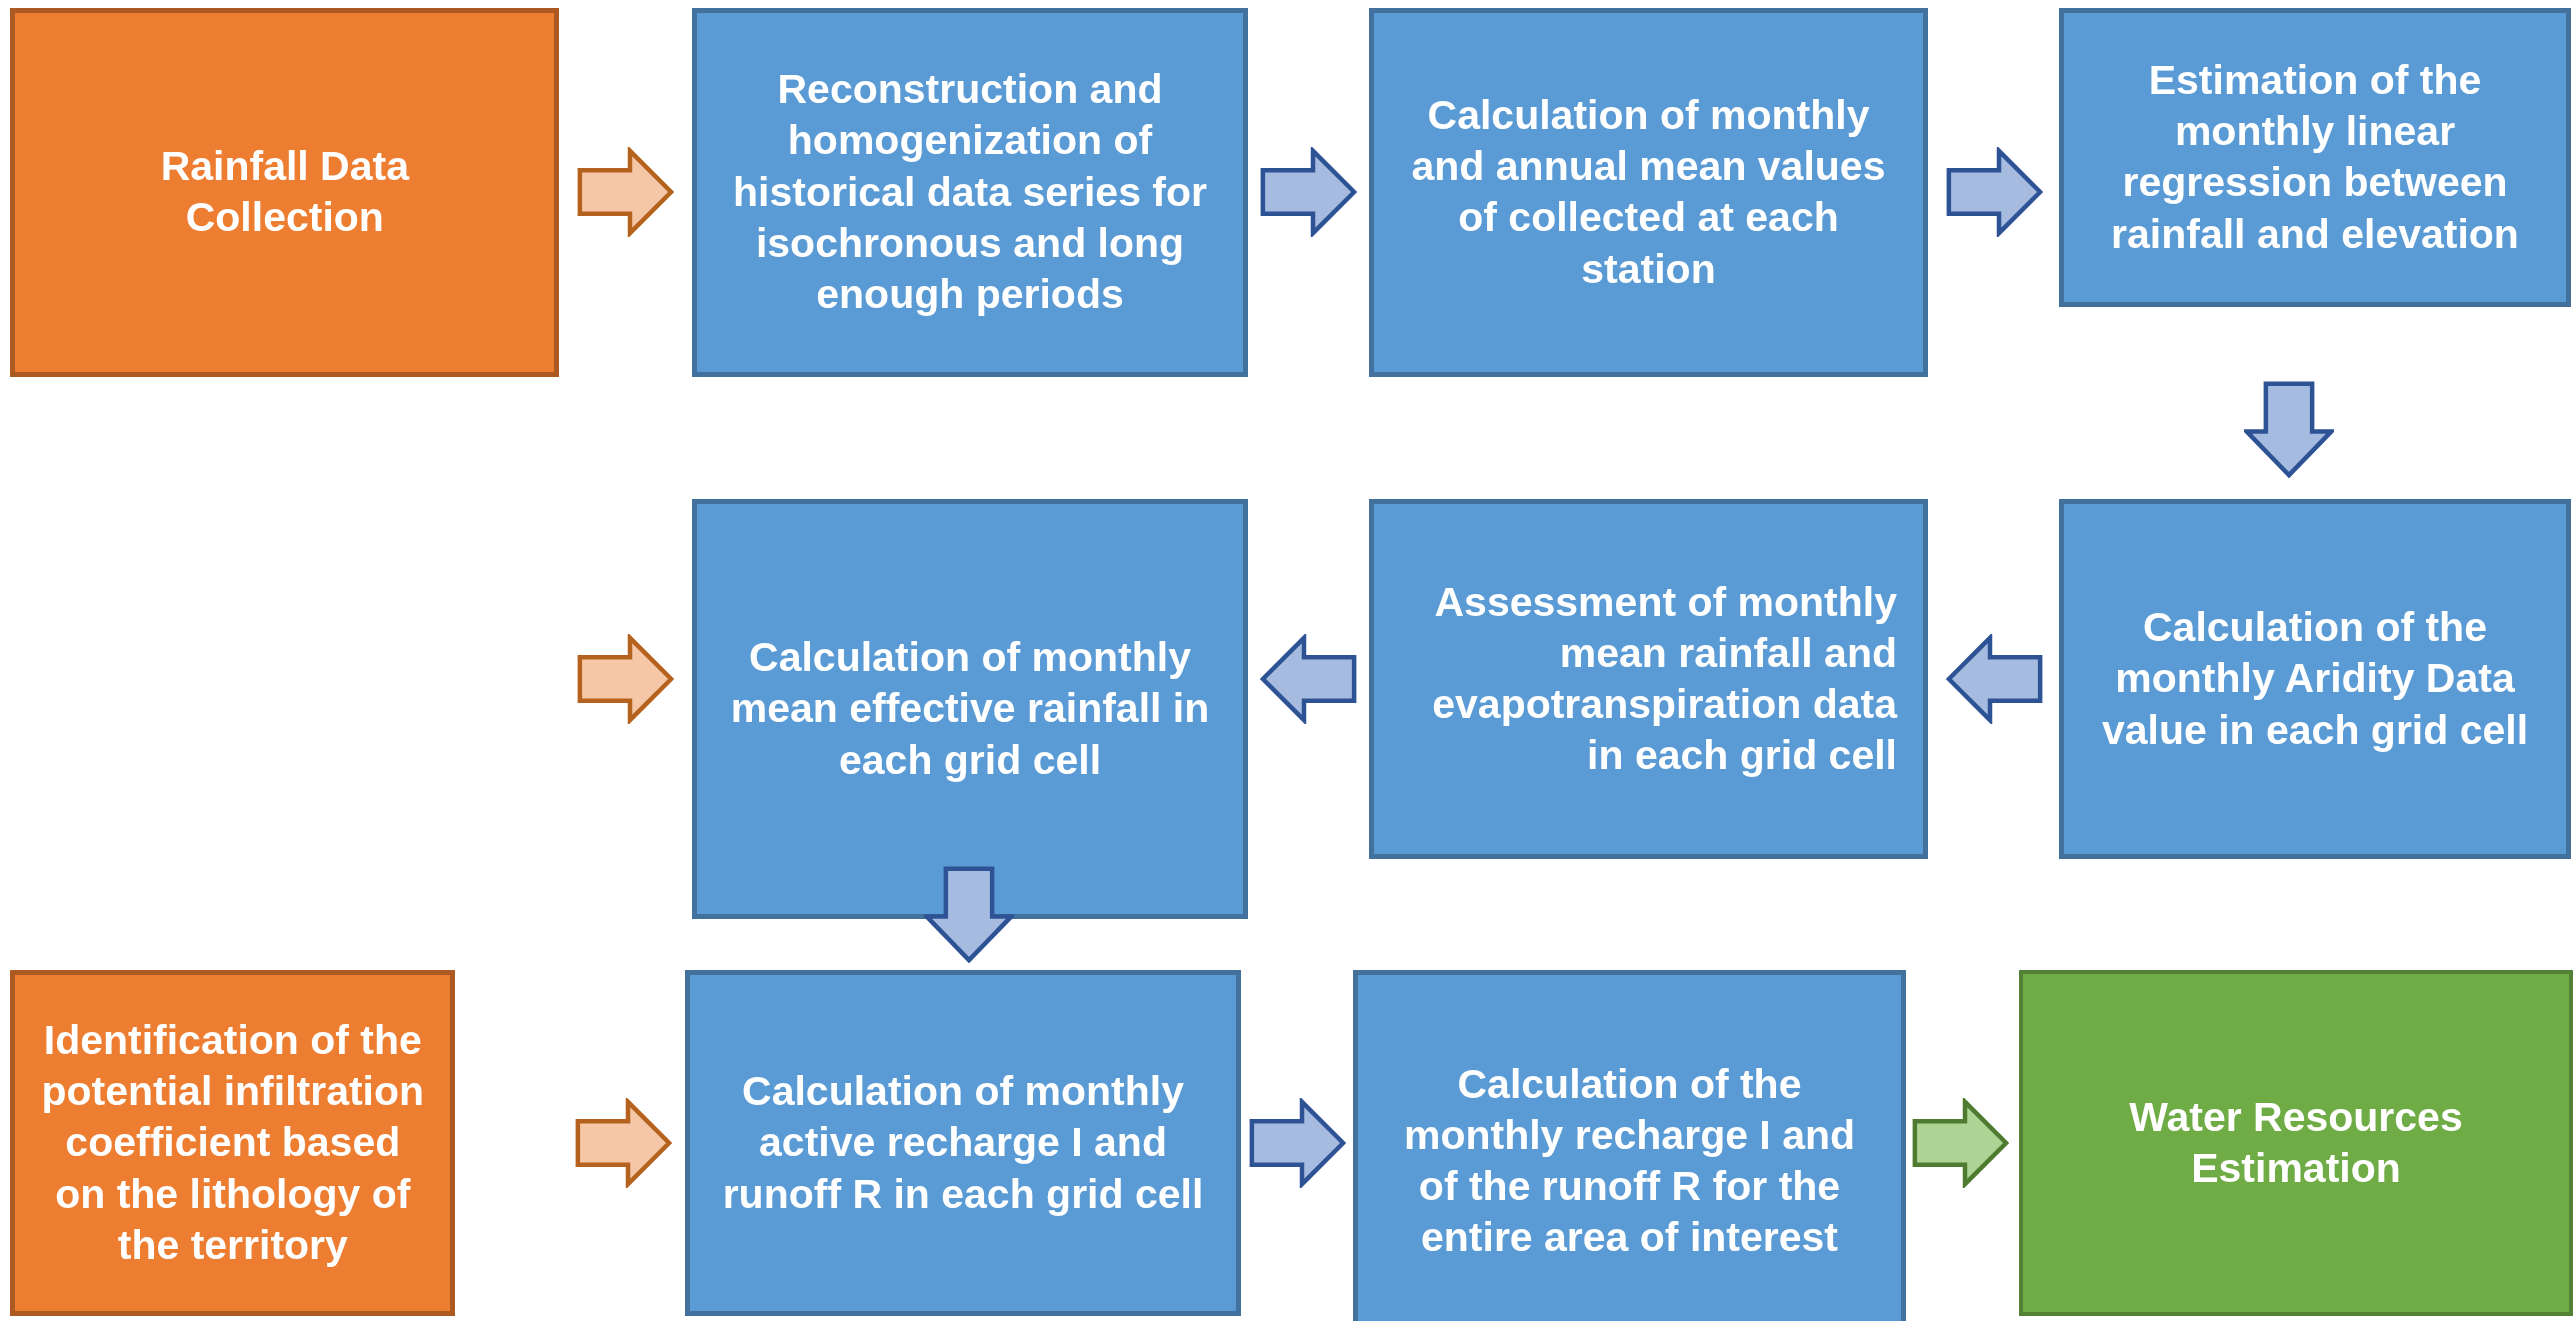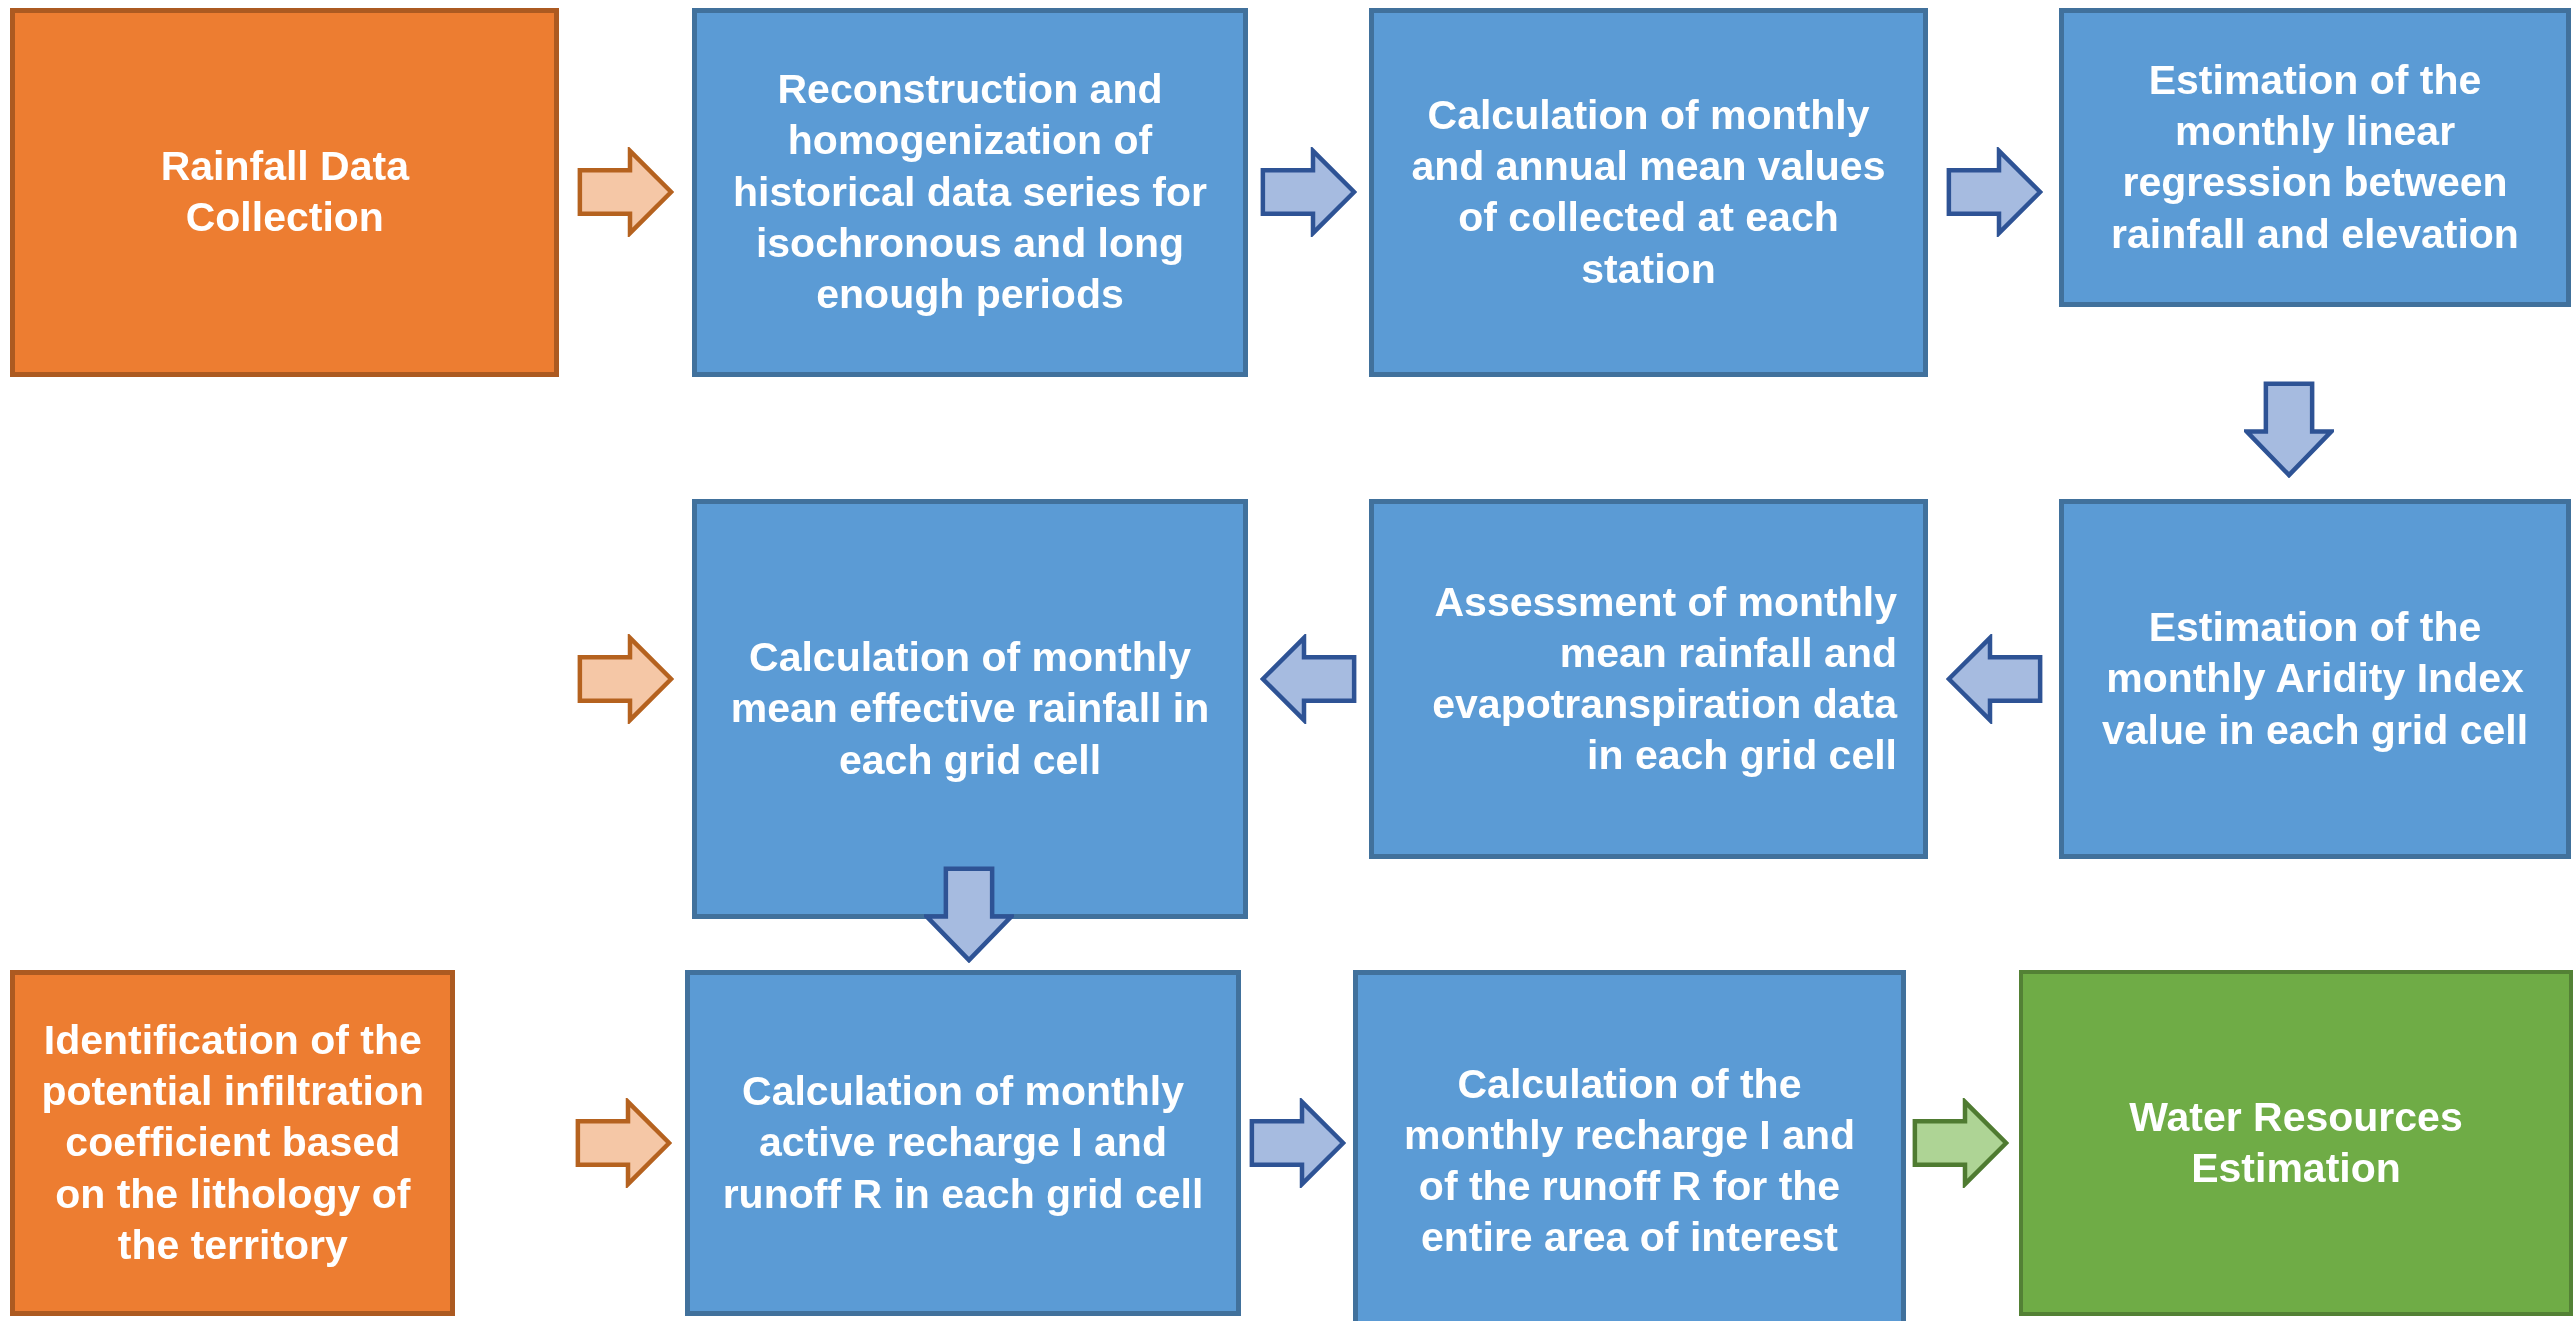--- a/index.html
+++ b/index.html
@@ -84,21 +84,21 @@
     <polygon points="4,36 82,36 82,6 146,70 82,134 82,104 4,104"></polygon>
   </svg>
   <div class="node blue b6">Calculation of monthly mean effective rainfall in each grid cell</div>
   <svg class="arrow arrow-h arrow-blue a6" viewBox="0 0 150 140">
     <polygon points="146,36 68,36 68,6 4,70 68,134 68,104 146,104"></polygon>
   </svg>
   <div class="node blue b7">Assessment of monthly mean rainfall and evapotranspiration data in each grid cell</div>
   <svg class="arrow arrow-h arrow-blue a5" viewBox="0 0 150 140">
     <polygon points="146,36 68,36 68,6 4,70 68,134 68,104 146,104"></polygon>
   </svg>
-  <div class="node blue b8">Estimation of the monthly Aridity Index value in each grid cell</div>
+  <div class="node blue b8">Calculation of the monthly Aridity Data value in each grid cell</div>
 
   <svg class="arrow arrow-v arrow-blue a8" viewBox="0 0 140 150">
     <polygon points="34,4 106,4 106,78 136,78 70,146 4,78 34,78"></polygon>
   </svg>
 
   <div class="node orange b9">Identification of the potential infiltration coefficient based on the lithology of the territory</div>
   <svg class="arrow arrow-h arrow-orange a9" viewBox="0 0 150 140">
     <polygon points="4,36 82,36 82,6 146,70 82,134 82,104 4,104"></polygon>
   </svg>
   <div class="node blue b10">Calculation of monthly active recharge I and runoff R in each grid cell</div>

